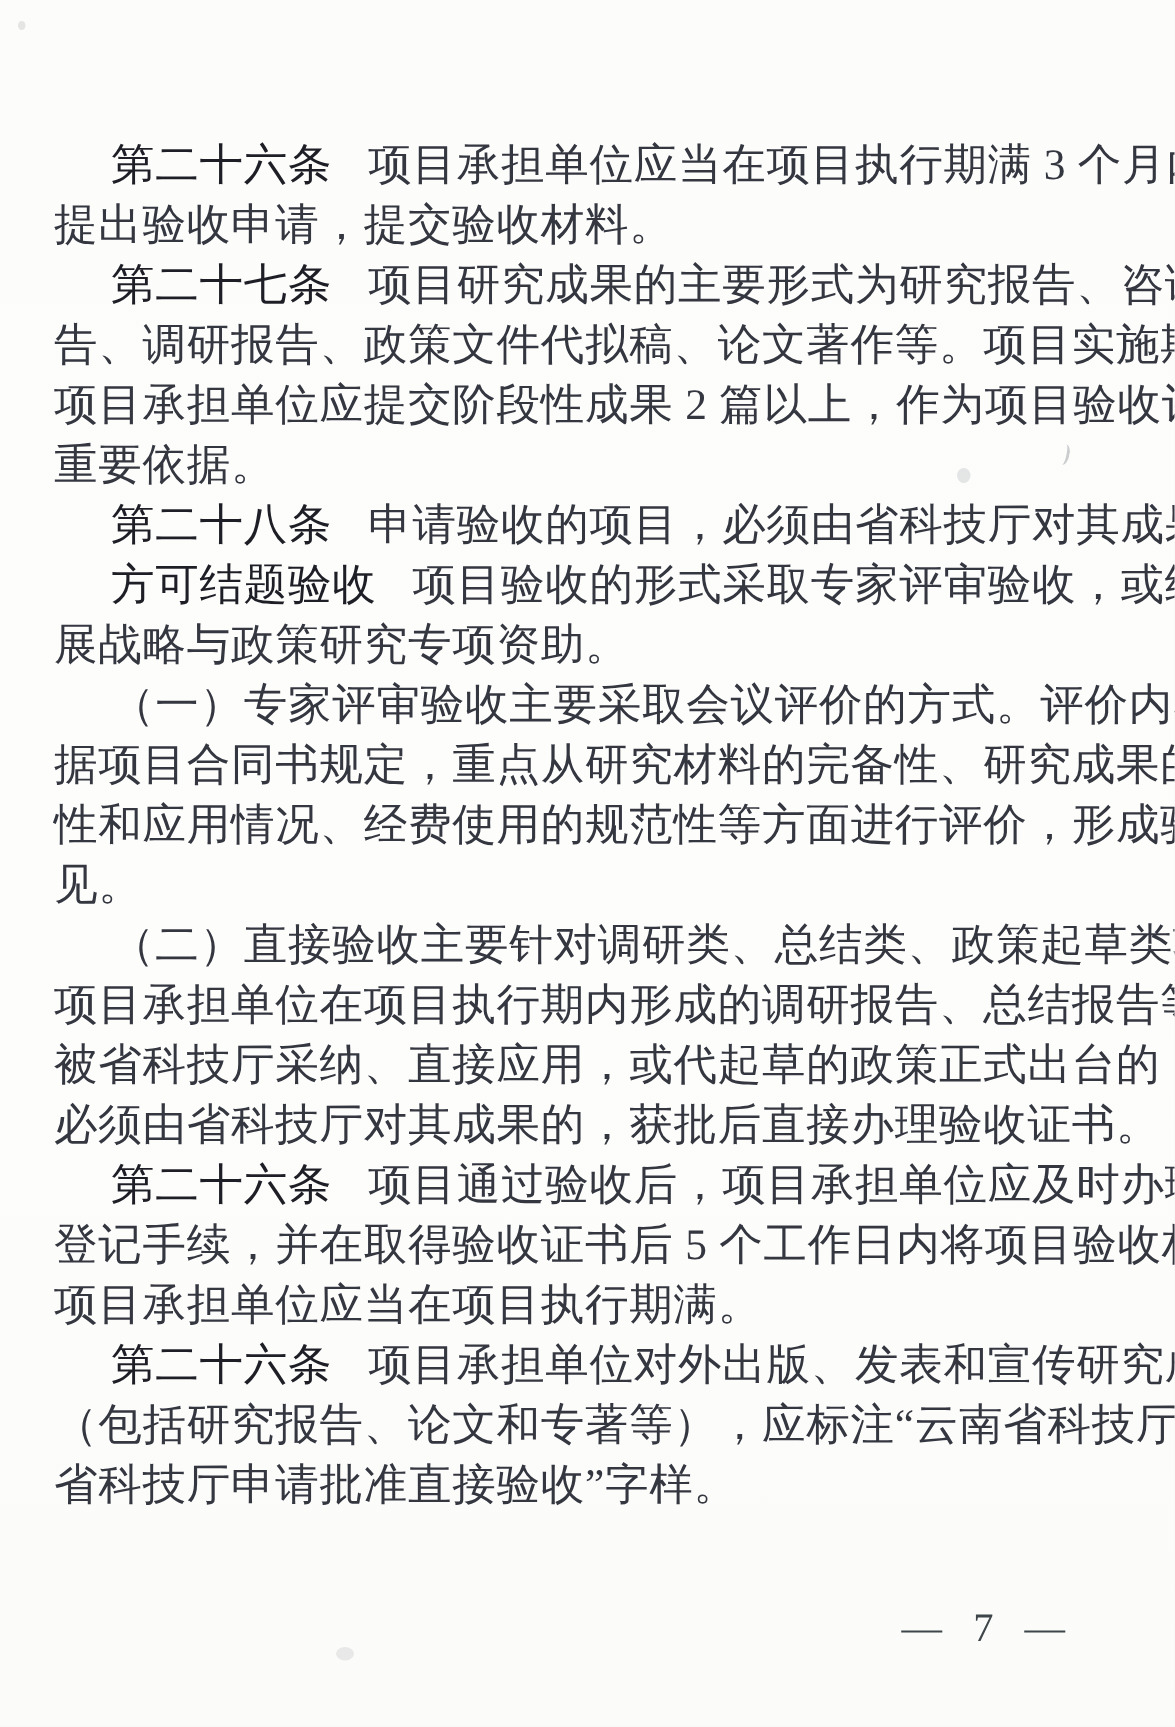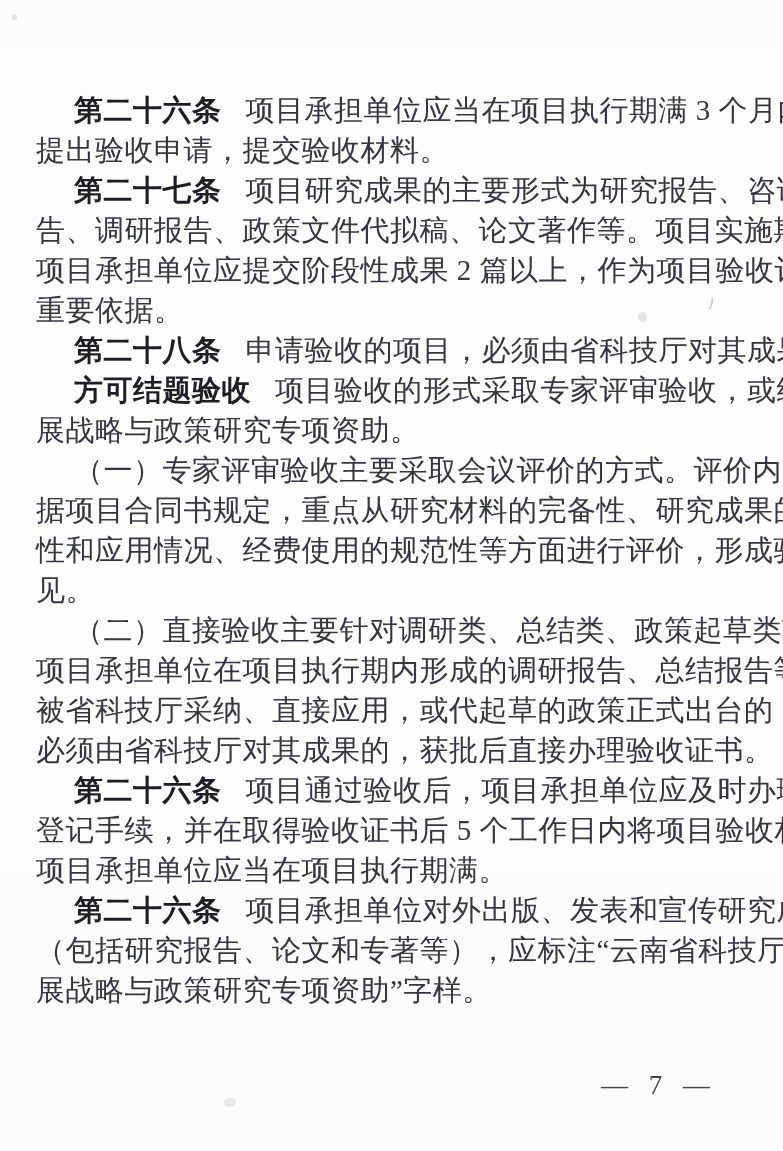--- a/index.html
+++ b/index.html
@@ -31,21 +31,21 @@
     line-height: 40px;
     font-size: 29px;
     color: #343640;
     white-space: nowrap;
     letter-spacing: 0.5px;
   }
   .line.indent {
     padding-left: 38px;
   }
   .art {
-    font-weight: bold;
+    font-weight: normal;
     color: #1e1f26;
   }
   .art:not(:empty) {
     margin-right: 24px;
   }
   .page-number {
     position: absolute;
     top: 1070px;
     right: 66px;
     font-size: 27px;
@@ -124,21 +124,21 @@
     <div class="line indent"><span class="art">第二十六条</span><span>项目通过验收后，项目承担单位应及时办理成果</span></div>
 
     <div class="line"><span class="art"></span><span>登记手续，并在取得验收证书后 5 个工作日内将项目验收材料报</span></div>
 
     <div class="line"><span class="art"></span><span>项目承担单位应当在项目执行期满。</span></div>
 
     <div class="line indent"><span class="art">第二十六条</span><span>项目承担单位对外出版、发表和宣传研究成果</span></div>
 
     <div class="line"><span class="art"></span><span>（包括研究报告、论文和专著等），应标注“云南省科技厅科技发</span></div>
 
-    <div class="line"><span class="art"></span><span>展战略与政策研究专项资助”字样。</span></div>
+    <div class="line"><span class="art"></span><span>省科技厅申请批准直接验收”字样。</span></div>
 
   </div>
 
   <div class="page-number">— 7 —</div>
 
   <div class="artifact mark-1"></div>
   <div class="artifact mark-2"></div>
   <div class="artifact mark-3"></div>
   <div class="artifact mark-4"></div>
 

